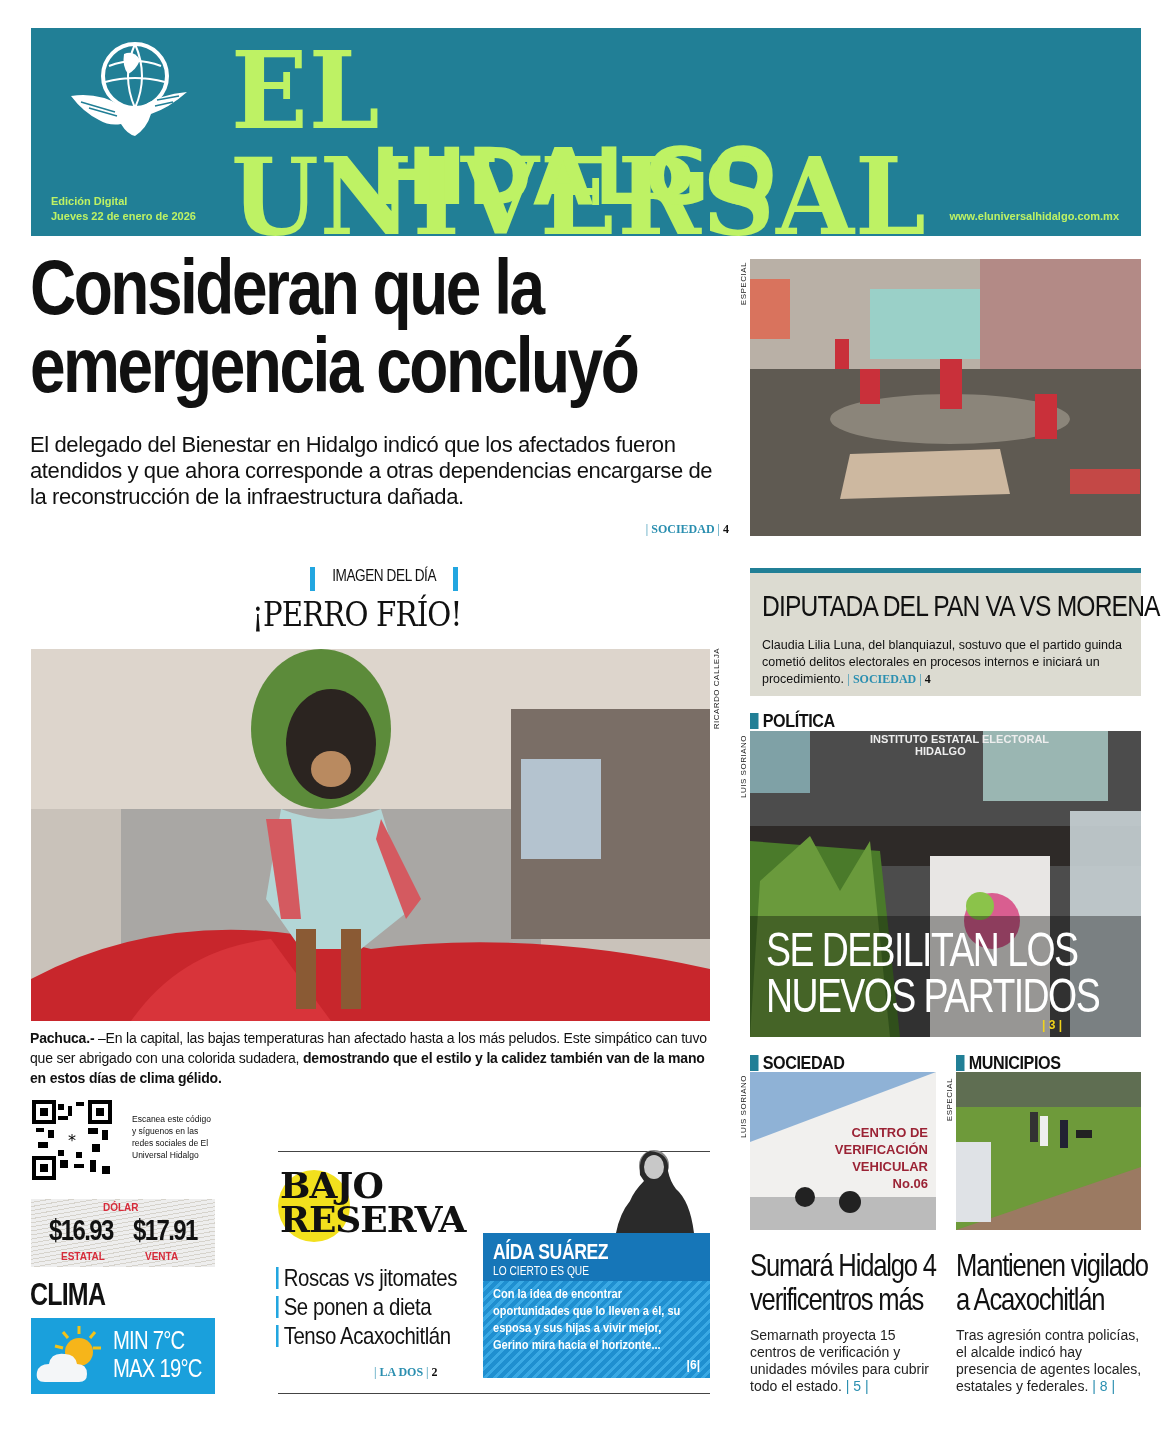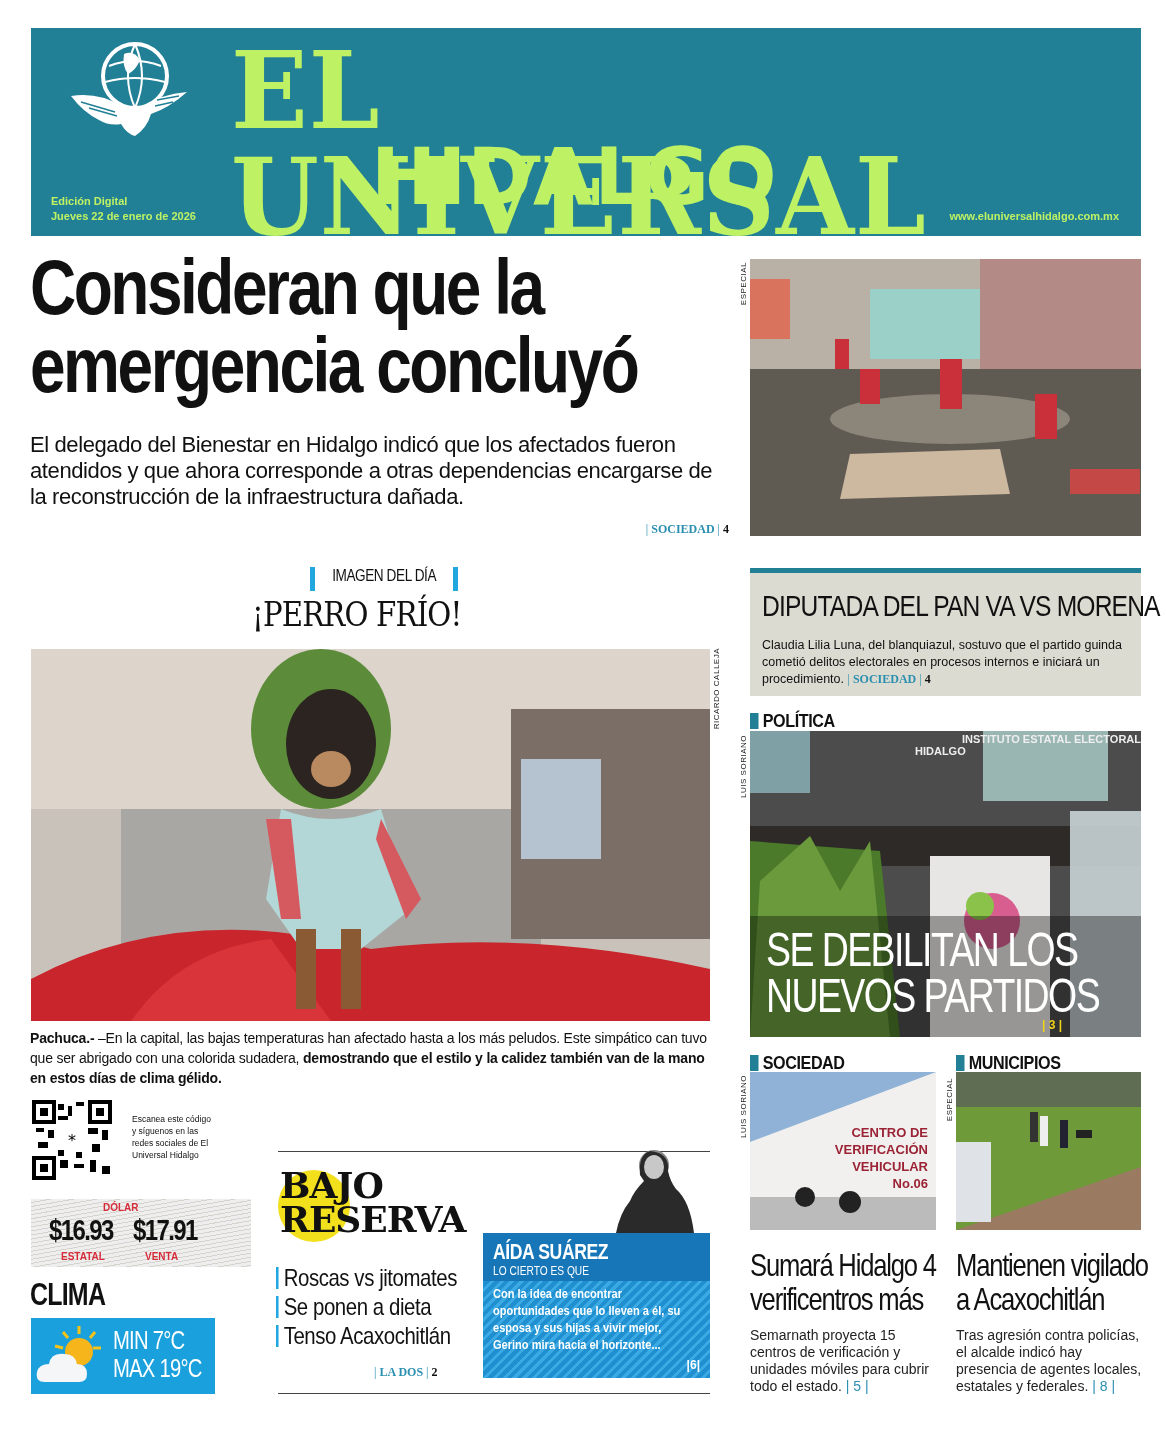--- a/index.html
+++ b/index.html
@@ -31,21 +31,21 @@
 .small-d{font-size:14px;line-height:17px;font-weight:normal;color:#222}
 .small-d .pg{color:#2b8fb0}
 
 .idd-tag{left:310px;top:567px;height:24px;display:flex;align-items:flex-start;gap:8px;font-size:16px;letter-spacing:-0.5px}
 .idd-tag .bar{width:5px;height:24px;background:#22a6e0}
 .idd-title{left:252px;top:594px;font-family:"DejaVu Serif",serif;font-size:34px;letter-spacing:-1px;transform:scaleX(.86);transform-origin:left;white-space:nowrap}
 .caption{left:30px;top:1028px;width:680px;text-align:left;font-size:14px;line-height:20px;letter-spacing:-0.2px}
 
 .qr{left:32px;top:1100px;width:80px;height:80px;background:#fff}
 .qr-text{left:132px;top:1113px;width:82px;text-align:left;font-size:8.5px;line-height:12px}
-.dolar{left:31px;top:1199px;width:220px;height:68px;background:repeating-linear-gradient(170deg,#eee 0 3px,#d6d3cc 3px 4px)}
+.dolar{left:31px;top:1199px;width:184px;height:68px;background:repeating-linear-gradient(170deg,#eee 0 3px,#d6d3cc 3px 4px)}
 .dolar .lbl{position:absolute;color:#d72b3a;font-weight:bold;font-size:10px}
 .dolar .val{position:absolute;font-weight:bold;font-size:30px;letter-spacing:-2px;transform:scaleX(.8);transform-origin:left;top:14px}
 .clima-h{left:30px;top:1276px;font-weight:bold;font-size:32px;letter-spacing:-1px;transform:scaleX(.78);transform-origin:left}
 .clima-box{left:31px;top:1318px;width:184px;height:76px;background:#1aa0dc;color:#fff}
 .clima-box .t{position:absolute;left:82px;font-size:26px;line-height:28px;transform:scaleX(.78);transform-origin:left;white-space:nowrap;letter-spacing:-1px}
 
 .rule{background:#444;height:2px}
 .br-title{left:280px;top:1168px;font-family:"DejaVu Serif",serif;font-weight:bold;font-size:36px;line-height:34px;letter-spacing:-1px}
 .br-circle{left:278px;top:1170px;width:72px;height:72px;border-radius:50%;background:#f2e01d}
 .br-item{left:276px;font-size:24px;display:flex;align-items:center;gap:6px;letter-spacing:-0.5px;transform:scaleX(.85);transform-origin:left;white-space:nowrap}
@@ -125,21 +125,21 @@
       <rect x="0" y="95" width="391" height="40" fill="#2e2a28"></rect>
       <polygon points="0,110 130,120 150,306 0,306" fill="#4a7a2a"></polygon>
       <polygon points="10,150 60,105 90,160 120,110 140,306 0,306" fill="#6a9a3c"></polygon>
       <rect x="180" y="125" width="120" height="181" fill="#e8e6e4"></rect>
       <circle cx="242" cy="190" r="28" fill="#d43c7a" opacity=".8"></circle>
       <circle cx="230" cy="175" r="14" fill="#8bc34a"></circle>
       <rect x="320" y="80" width="71" height="226" fill="#c9d3d6" opacity=".9"></rect>
       <rect x="0" y="185" width="391" height="121" fill="#000" opacity=".35"></rect>
     </svg>
     <div class="abs" style="left:0;top:0;width:100%;font-size:11px;color:#eee;text-align:center;padding-left:40px;padding-top:2px;font-weight:bold;transform:none">
-      <div style="text-align:right;padding-left:80px">INSTITUTO ESTATAL ELECTORAL</div>
+      <div style="text-align:left;padding-left:80px">INSTITUTO ESTATAL ELECTORAL</div>
       <div style="text-align:left;padding-left:125px">HIDALGO</div>
     </div>
     <div class="abs overlay-title">
       <div>SE DEBILITAN LOS</div>
       <div>NUEVOS PARTIDOS</div>
     </div>
     <div class="abs" style="left:292px;top:287px;color:#f1d31a;font-weight:bold;font-size:12px">| 3 |</div>
   </div>
 </section>
 

